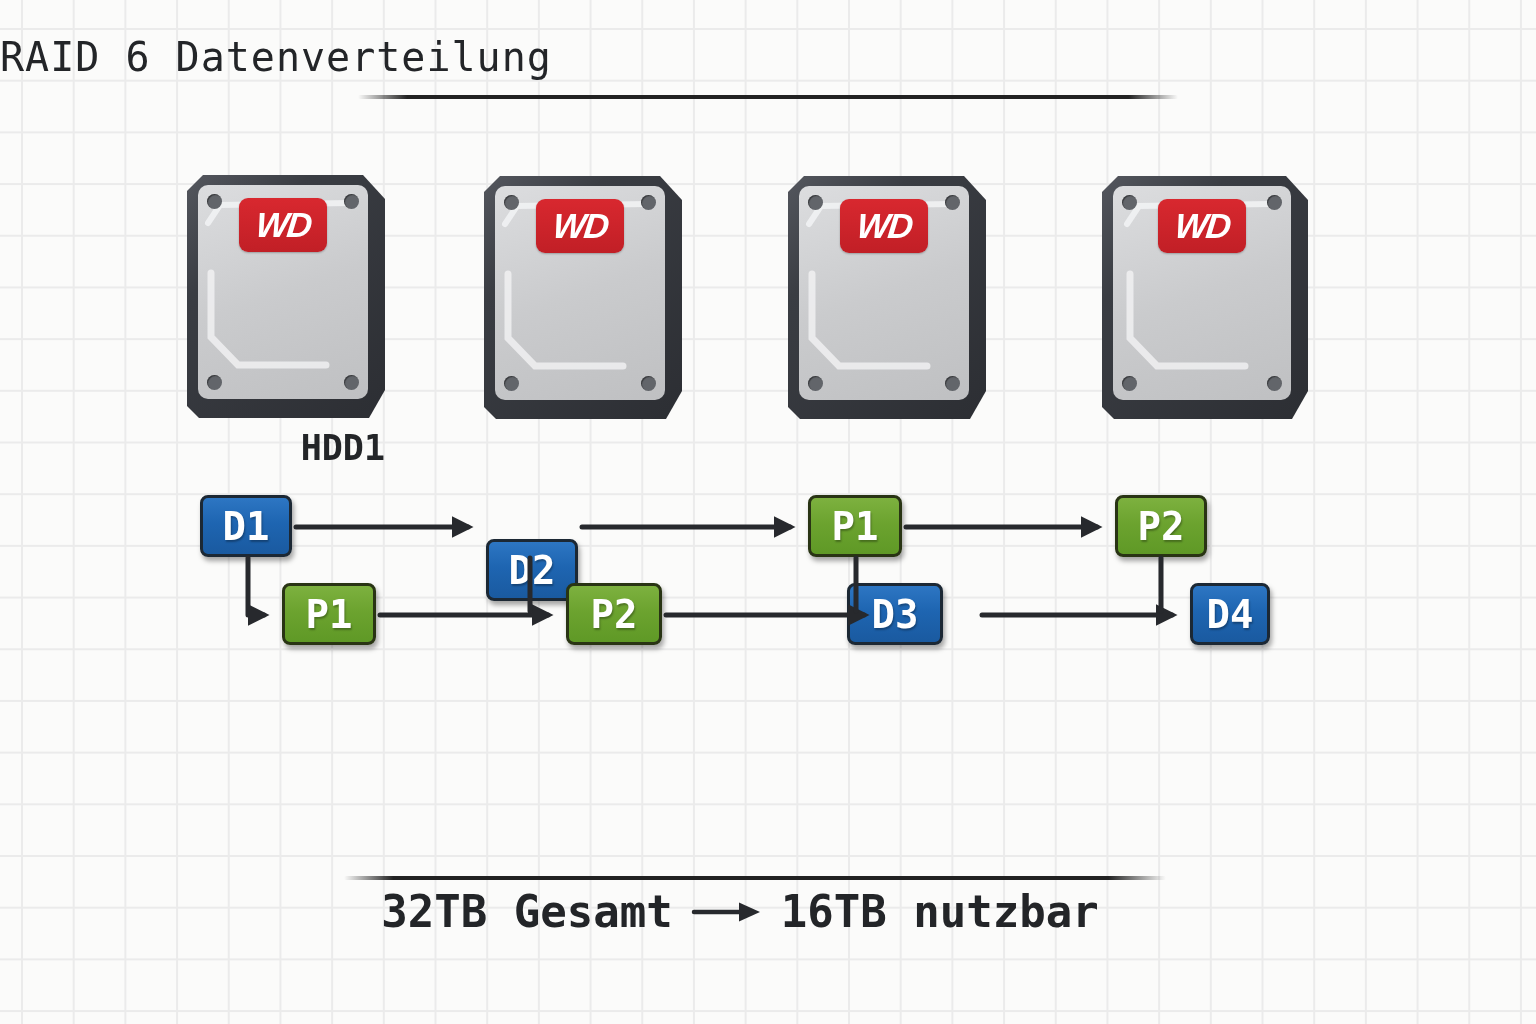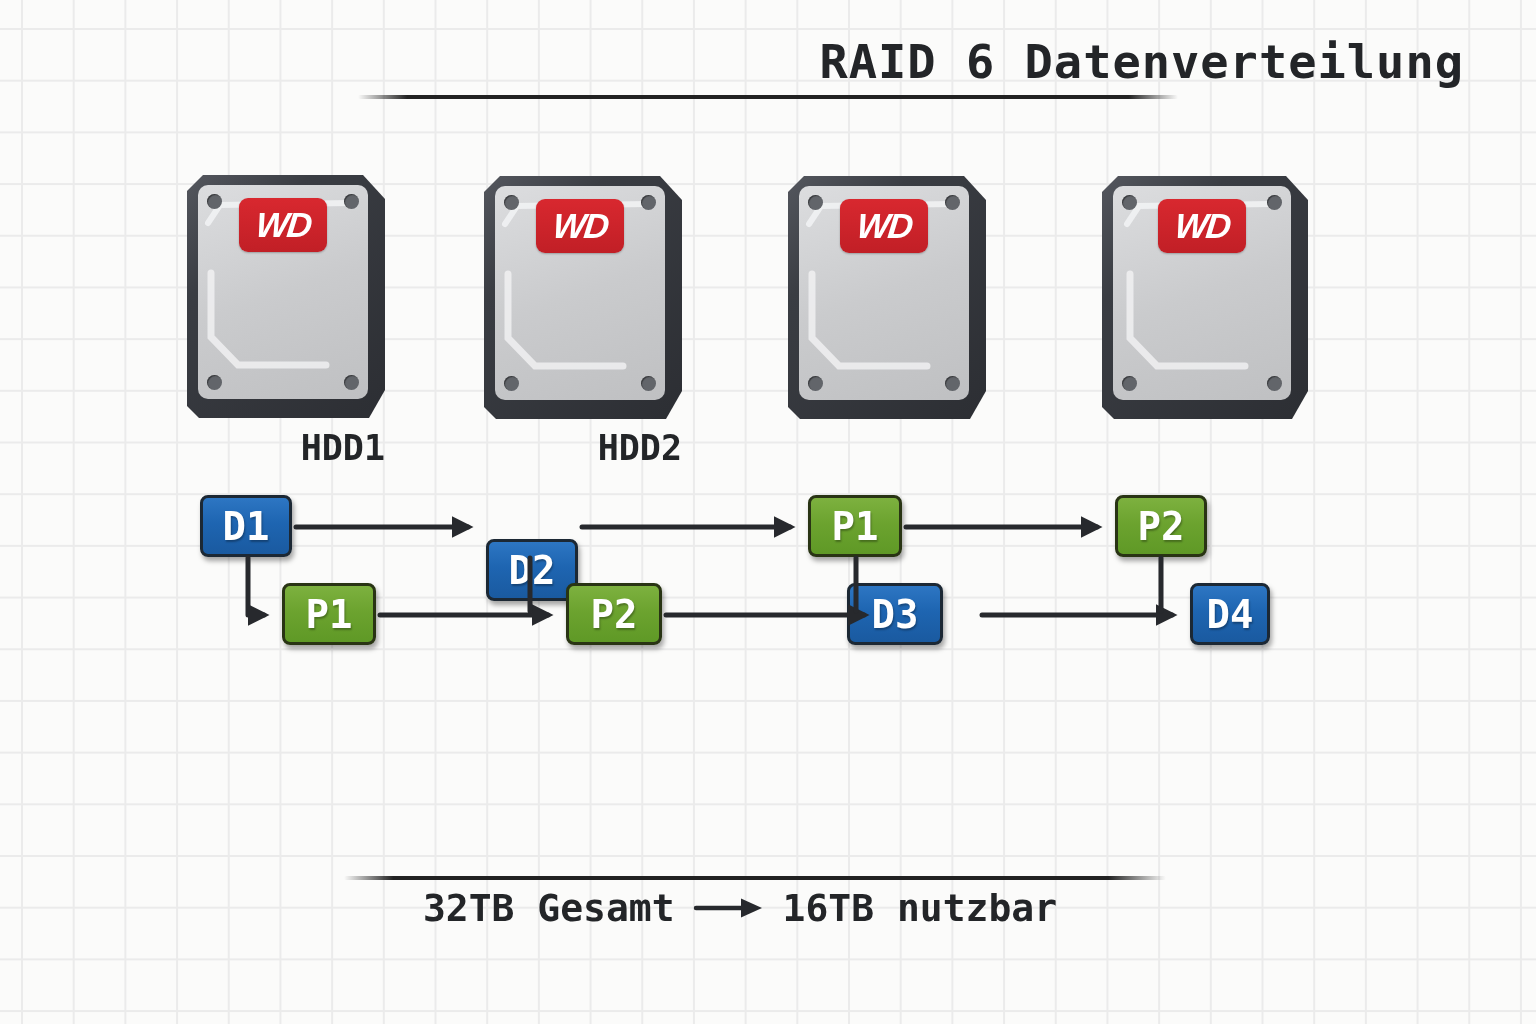--- a/index.html
+++ b/index.html
@@ -14,21 +14,21 @@
     background-image:
       linear-gradient(#ebebeb 2px, transparent 2px),
       linear-gradient(90deg, #ebebeb 2px, transparent 2px);
     background-size:51.7px 51.7px;
     background-position:21px 28px;
   }
 
   
   .title{
     position:absolute;left:0;top:34px;width:1464px;
-    text-align:right;font-weight:700;font-size:47px;
+    text-align:left;font-weight:400;font-size:40px;
     letter-spacing:1px;color:#232528;
   }
   .title-underline{
     position:absolute;left:358px;top:95px;width:820px;height:4px;
     background:linear-gradient(90deg,transparent,#222 6%,#222 94%,transparent);
     border-radius:2px;
   }
 
   
   .drive{
@@ -91,21 +91,21 @@
 
   
   .summary-divider{
     position:absolute;left:344px;top:876px;width:822px;height:4px;
     background:linear-gradient(90deg,transparent,#222 6%,#222 93%,transparent);
     border-radius:2px;
   }
   .summary{
     position:absolute;left:0;top:886px;width:1480px;
     display:flex;align-items:center;justify-content:center;gap:18px;
-    font-weight:700;font-size:38px;color:#232528;
+    font-weight:700;font-size:44px;color:#232528;
   }
 </style>
 </head>
 <body>
 
 <div class="canvas">
 
   <div class="title">RAID 6 Datenverteilung</div>
   <div class="title-underline"></div>
 
@@ -164,21 +164,20 @@
       <span class="screw tr"></span>
       <span class="screw bl"></span>
       <span class="screw br"></span>
       <div class="wd-logo">
           <span>WD</span>
         </div>
     </div>
   </div>
 
   <div class="drive-label" style="left:187px;">HDD1</div>
-  <div class="drive-label" style="left:484px;">HDD2</div>
 
   <div class="block data" style="left:200px;top:495px;width:92px;">D1</div>
   <div class="block data" style="left:486px;top:495px;width:92px;margin-top:44px;">D2</div>
   <div class="block parity" style="left:808px;top:495px;width:94px;">P1</div>
   <div class="block parity" style="left:1115px;top:495px;width:92px;">P2</div>
 
   <div class="block parity" style="left:282px;top:583px;width:94px;">P1</div>
   <div class="block parity" style="left:566px;top:583px;width:96px;">P2</div>
   <div class="block data" style="left:847px;top:583px;width:96px;">D3</div>
   <div class="block data" style="left:1190px;top:583px;width:80px;">D4</div>

